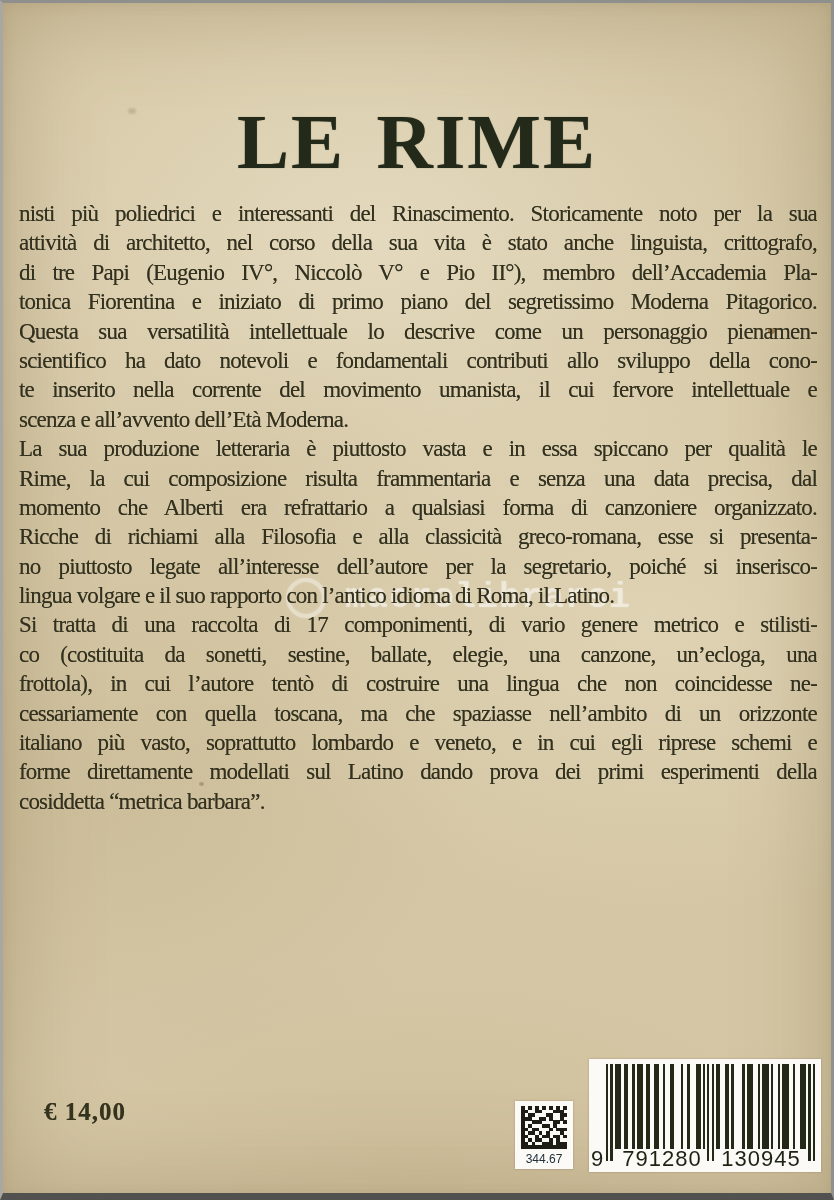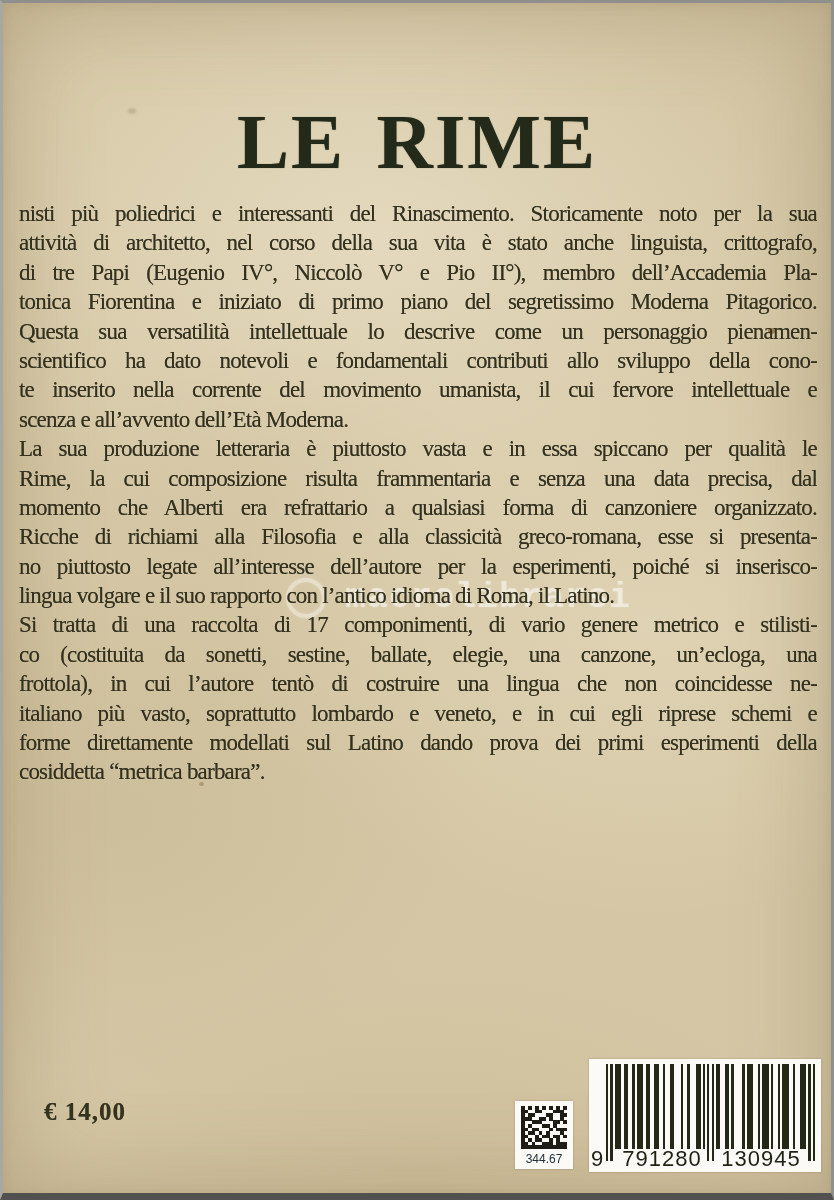--- a/index.html
+++ b/index.html
@@ -114,25 +114,26 @@
       <div class="line">di tre Papi (Eugenio IV°, Niccolò V° e Pio II°), membro dell’Accademia Pla-</div>
       <div class="line">tonica Fiorentina e iniziato di primo piano del segretissimo Moderna Pitagorico.</div>
       <div class="line">Questa sua versatilità intellettuale lo descrive come un personaggio pienamen-</div>
       <div class="line">scientifico ha dato notevoli e fondamentali contributi allo sviluppo della cono-</div>
       <div class="line">te inserito nella corrente del movimento umanista, il cui fervore intellettuale e</div>
       <div class="line last">scenza e all’avvento dell’Età Moderna.</div>
       <div class="line">La sua produzione letteraria è piuttosto vasta e in essa spiccano per qualità le</div>
       <div class="line">Rime, la cui composizione risulta frammentaria e senza una data precisa, dal</div>
       <div class="line">momento che Alberti era refrattario a qualsiasi forma di canzoniere organizzato.</div>
       <div class="line">Ricche di richiami alla Filosofia e alla classicità greco-romana, esse si presenta-</div>
-      <div class="line">no piuttosto legate all’interesse dell’autore per la esperimenti, poiché si inserisco-</div>
+      <div class="line">no piuttosto legate all’interesse dell’autore per la segretario, poiché si inserisco-</div>
       <div class="line last">lingua volgare e il suo rapporto con l’antico idioma di Roma, il Latino.</div>
       <div class="line">Si tratta di una raccolta di 17 componimenti, di vario genere metrico e stilisti-</div>
       <div class="line">co (costituita da sonetti, sestine, ballate, elegie, una canzone, un’ecloga, una</div>
       <div class="line">frottola), in cui l’autore tentò di costruire una lingua che non coincidesse ne-</div>
+      <div class="line">cessariamente con quella toscana, ma che spaziasse nell’ambito di un orizzonte</div>
       <div class="line">italiano più vasto, soprattutto lombardo e veneto, e in cui egli riprese schemi e</div>
       <div class="line">forme direttamente modellati sul Latino dando prova dei primi esperimenti della</div>
       <div class="line last">cosiddetta “metrica barbara”.</div>
     </div>
 
   <div class="watermark">
     <div class="wm-ring"></div>
     <div class="wm-text">macrolibrarsi</div>
   </div>
 

